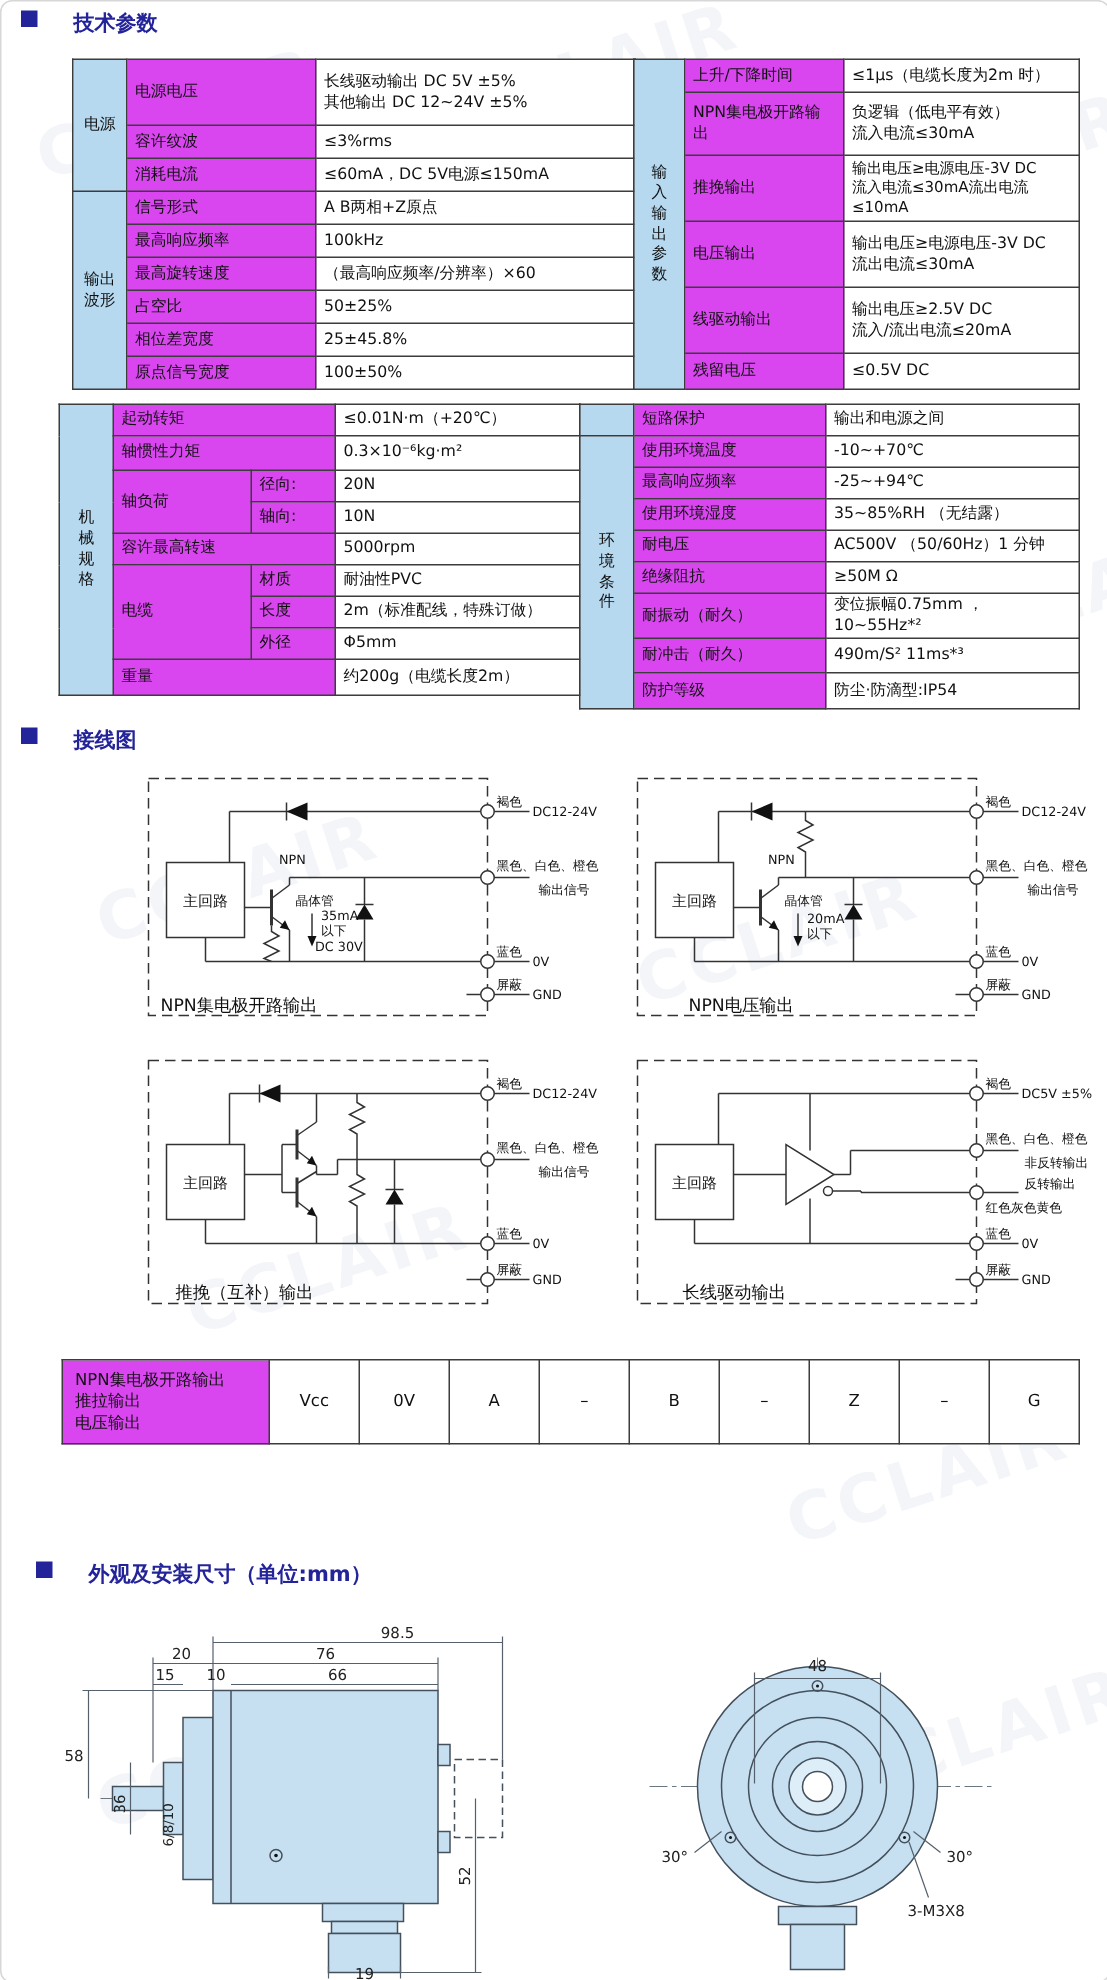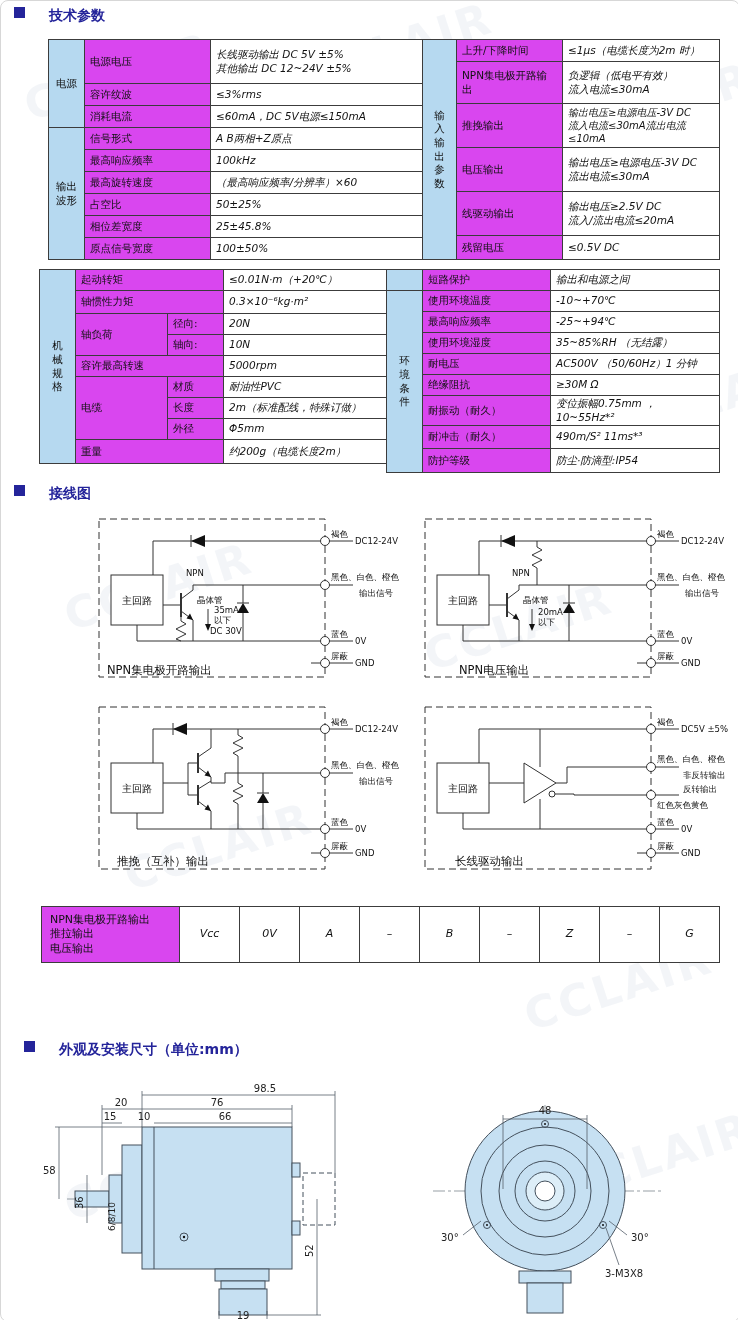--- a/index.html
+++ b/index.html
@@ -10,21 +10,21 @@
       transform:rotate(-18deg);pointer-events:none;user-select:none;}
   
   .sec{position:absolute;display:flex;align-items:flex-start;gap:24px;}
   .bullet{width:11px;height:11px;background:#24249a;}
   .sec-title{font-size:14px;font-weight:bold;color:#24249a;}
   
   table.t{position:absolute;border-collapse:collapse;table-layout:fixed;}
   table.t td{border:1px solid #3c3c3c;font-size:10.5px;line-height:1.3;padding:1px 5px;
              vertical-align:middle;white-space:pre-line;}
   td.k{background:#d946ef;}
-  td.v{background:#fff;font-style:italic;}
+  td.v{background:#fff;}
   td.g{background:#b6d9f0;text-align:center;padding:1px 2px;}
   table.wt td{font-size:11px;text-align:center;}
   table.wt td.lbl{text-align:left;padding-left:8px;}
   
   svg{position:absolute;}
   svg line, svg path, svg polyline{stroke:#333;stroke-width:1;fill:none;}
   svg .dash{fill:none;stroke:#333;stroke-dasharray:7 4;}
   svg .boxw{fill:#fff;stroke:#333;}
   svg .blk{fill:#111;stroke:none;}
   svg .term{fill:#fff;stroke:#333;}
@@ -236,21 +236,21 @@
     <tr style="height:21px">
           <td class="k">使用环境湿度</td>
           <td class="v">35~85%RH （无结露）</td>
         </tr>
     <tr style="height:21px">
           <td class="k">耐电压</td>
           <td class="v">AC500V （50/60Hz）1 分钟</td>
         </tr>
     <tr style="height:21px">
           <td class="k">绝缘阻抗</td>
-          <td class="v">≥30M Ω</td>
+          <td class="v">≥50M Ω</td>
         </tr>
     <tr style="height:21px">
           <td class="k">耐振动（耐久）</td>
           <td class="v">变位振幅0.75mm ，10~55Hz*²</td>
         </tr>
     <tr style="height:23px">
           <td class="k">耐冲击（耐久）</td>
           <td class="v">490m/S²  11ms*³</td>
         </tr>
     <tr style="height:24px">

